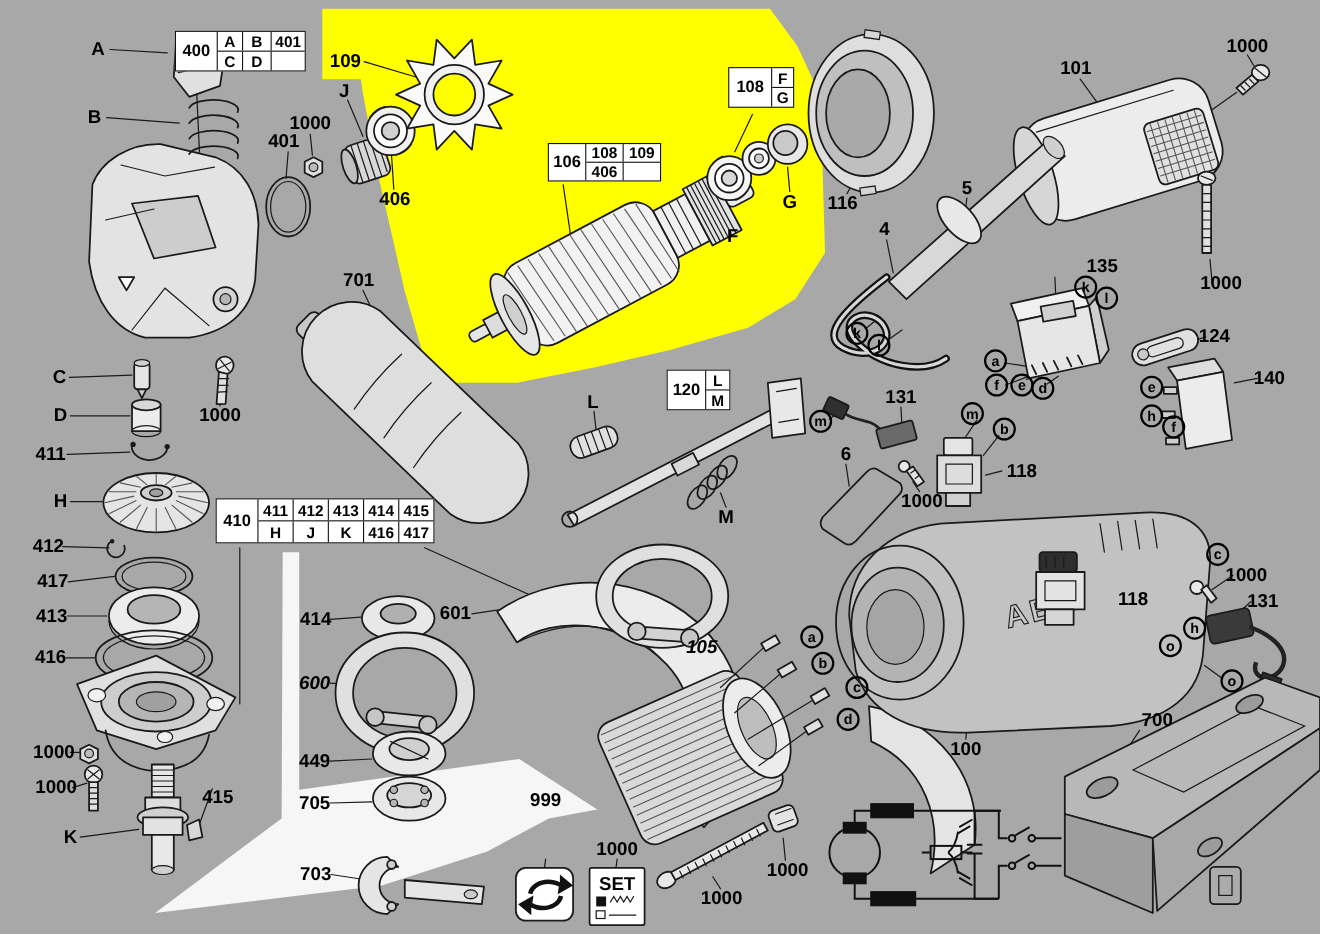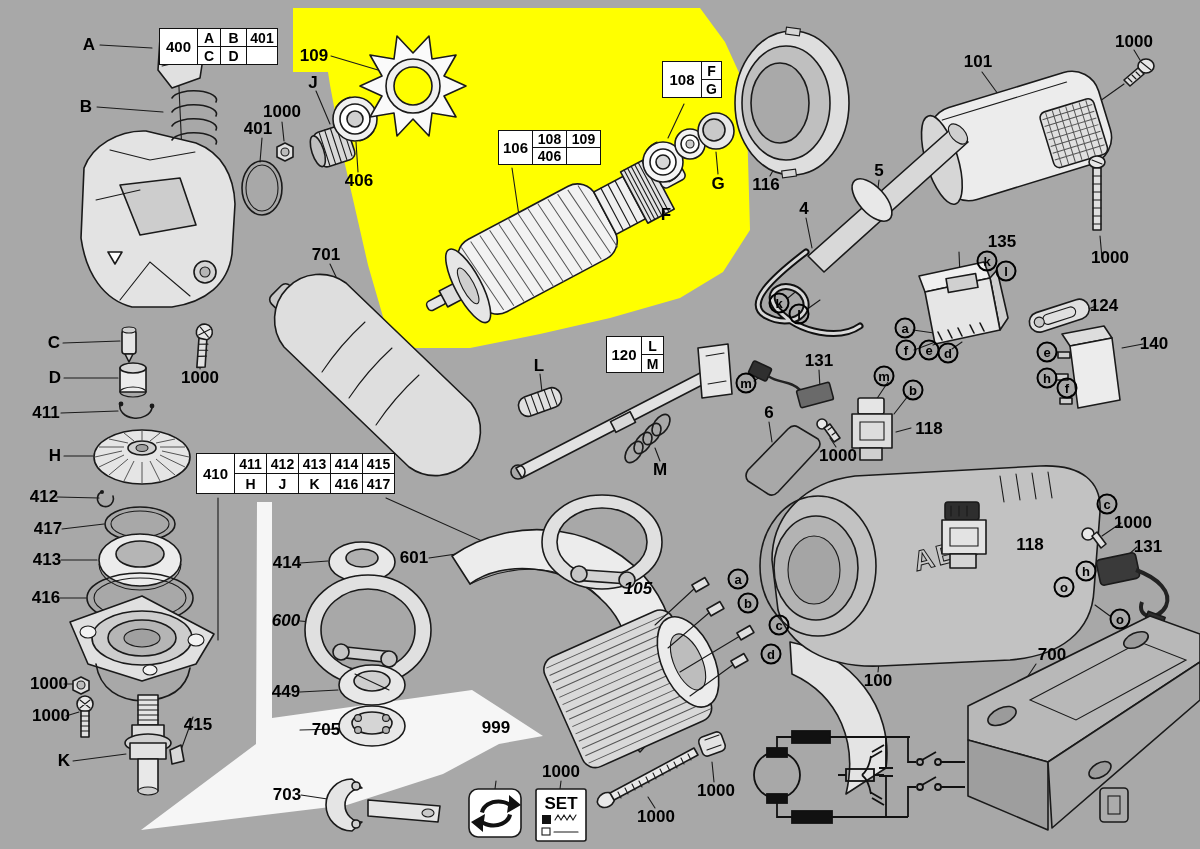--- a/index.html
+++ b/index.html
@@ -483,21 +483,21 @@
       <div class="lbl" style="left: 47px; top: 560px;">413</div>
       <div class="lbl" style="left: 46px; top: 598px;">416</div>
       <div class="lbl" style="left: 49px; top: 684px;">1000</div>
       <div class="lbl" style="left: 51px; top: 716px;">1000</div>
       <div class="lbl" style="left: 64px; top: 761px;">K</div>
       <div class="lbl" style="left: 198px; top: 725px;">415</div>
       <div class="lbl" style="left: 287px; top: 563px;">414</div>
       <div class="lbl" style="left: 286px; top: 621px; font-style: italic;">600</div>
       <div class="lbl" style="left: 414px; top: 558px;">601</div>
       <div class="lbl" style="left: 286px; top: 692px;">449</div>
-      <div class="lbl" style="left: 286px; top: 730px; margin-left: 40px;">705</div>
+      <div class="lbl" style="left: 286px; top: 730px;">705</div>
       <div class="lbl" style="left: 287px; top: 795px;">703</div>
       <div class="lbl" style="left: 496px; top: 728px;">999</div>
       <div class="lbl" style="left: 561px; top: 772px;">1000</div>
       <div class="lbl" style="left: 656px; top: 817px;">1000</div>
       <div class="lbl" style="left: 716px; top: 791px;">1000</div>
       <div class="lbl" style="left: 638px; top: 589px; font-style: italic;">105</div>
       <div class="lbl" style="left: 878px; top: 681px;">100</div>
       <div class="lbl" style="left: 1030px; top: 545px;">118</div>
       <div class="lbl" style="left: 1133px; top: 523px;">1000</div>
       <div class="lbl" style="left: 1148px; top: 547px;">131</div>

